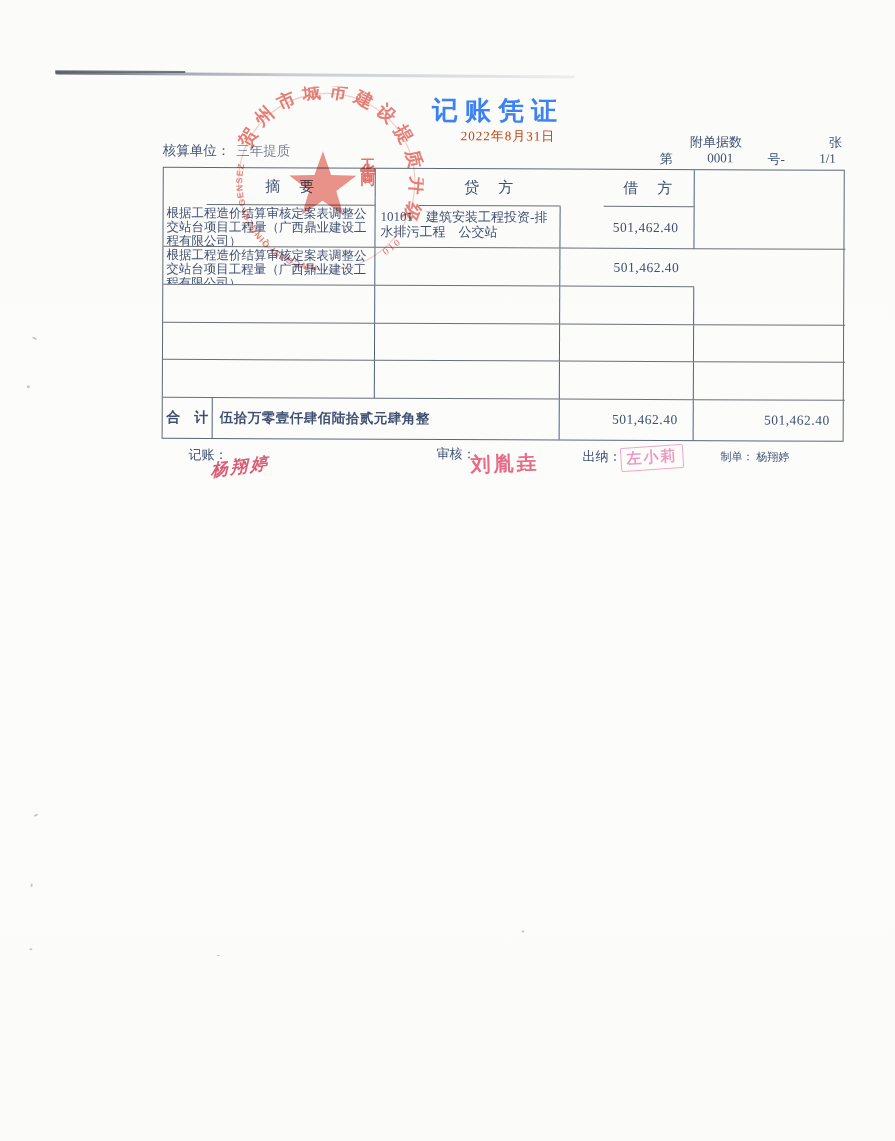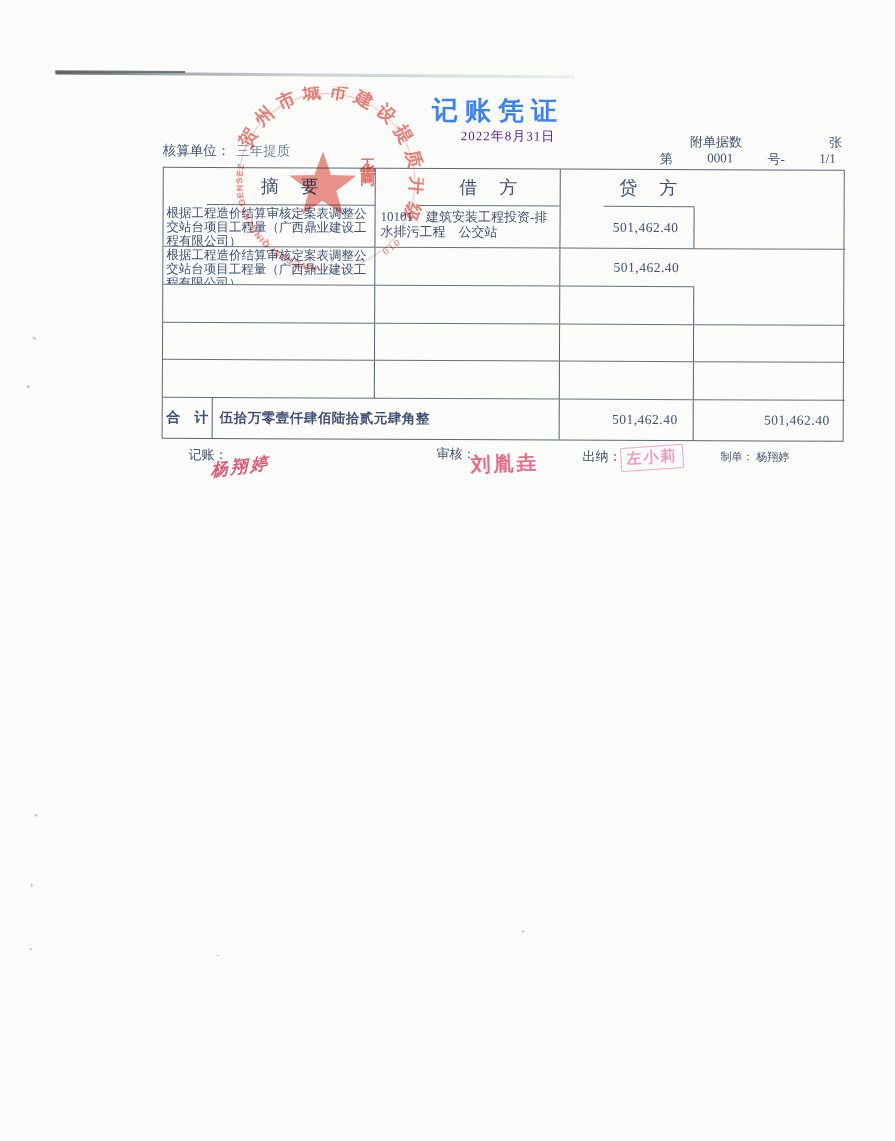--- a/index.html
+++ b/index.html
@@ -13,38 +13,38 @@
   
   .smudge{position:absolute;left:55px;top:73px;width:520px;height:3px;
     background:linear-gradient(90deg,rgba(70,76,86,.85) 0%,rgba(90,98,112,.55) 22%,rgba(110,120,140,.35) 45%,rgba(120,130,150,.28) 70%,rgba(140,150,170,.12) 100%);
     transform:rotate(0.2deg);border-radius:2px;}
   .smudge2{position:absolute;left:55px;top:71px;width:130px;height:2px;background:rgba(60,66,76,.7);}
   .speck{position:absolute;background:#c3c7cd;border-radius:50%;}
   
   .title{position:absolute;left:388px;top:92px;width:220px;text-align:center;
     font-size:26px;letter-spacing:7px;color:#3b82f6;font-weight:600;}
   .date{position:absolute;left:398px;top:126px;width:220px;text-align:center;
-    font-size:13px;color:#4c1d95;letter-spacing:1px;}
+    font-size:13px;color:#c2410c;letter-spacing:1px;}
   .unit-line{position:absolute;left:163px;top:142px;font-size:13.5px;color:#3f4f73;}
   .unit-value{color:#56627d;opacity:.8;margin-left:6px;}
   .attach-row{position:absolute;left:690px;top:131px;width:152px;display:flex;
     justify-content:space-between;font-size:13px;color:#3f4f73;}
   .no-row{position:absolute;left:660px;top:148px;width:176px;display:flex;
     justify-content:space-between;font-size:13px;color:#3f4f73;}
   
   .vtable{position:absolute;left:163px;top:167px;width:682px;display:grid;
     grid-template-columns:50px 162px 185px 134px 151px;
     grid-template-rows:37px 42px 38px 38px 37px 38px 40px;
     border:1.6px solid #5d6876;color:#3f4f73;box-sizing:border-box;}
   .cell{border-right:1.3px solid #4d6080;border-bottom:1.3px solid #6a7077;
     box-sizing:border-box;overflow:hidden;}
   .cell.last-col{border-right:none;}
   .cell.last-row{border-bottom:none;}
   .hcell{display:flex;align-items:center;justify-content:center;
-    font-size:18px;letter-spacing:2px;margin-left:43px;}
+    font-size:15px;letter-spacing:2px;margin-left:43px;}
   .span2{grid-column:1 / 3;}
   .span23{grid-column:2 / 4;}
   .sum-cell{font-size:12.5px;line-height:1.13;padding:1px 3px 0 3px;}
   .subj-cell{font-size:13px;line-height:1.16;padding:3px 5px 0 5px;}
   .amt-cell{display:flex;align-items:center;justify-content:flex-end;
     padding-right:15px;font-size:13.5px;letter-spacing:.5px;}
   .total-label{display:flex;align-items:center;justify-content:center;
     font-size:14px;font-weight:600;}
   .total-words{display:flex;align-items:center;font-size:13.5px;font-weight:700;
     padding-left:7px;letter-spacing:.5px;}
@@ -96,22 +96,22 @@
   <div class="no-row">
     <span>第</span>
     <span>0001</span>
     <span>号-</span>
     <span>1/1</span>
   </div>
 
   <div class="vtable">
 
     <div class="cell hcell span2">摘　要</div>
+    <div class="cell hcell last-col">贷　方</div>
     <div class="cell hcell">借　方</div>
-    <div class="cell hcell last-col">贷　方</div>
 
     <div class="cell sum-cell span2">根据工程造价结算审核定案表调整公交站台项目工程量（广西鼎业建设工程有限公司）</div>
     <div class="cell subj-cell">10101　建筑安装工程投资-排水排污工程　公交站</div>
     <div class="cell amt-cell">501,462.40</div>
     <div class="cell amt-cell last-col"></div>
 
     <div class="cell sum-cell span2">根据工程造价结算审核定案表调整公交站台项目工程量（广西鼎业建设工程有限公司）</div>
     <div class="cell amt-cell"></div>
     <div class="cell amt-cell last-col">501,462.40</div>
 

